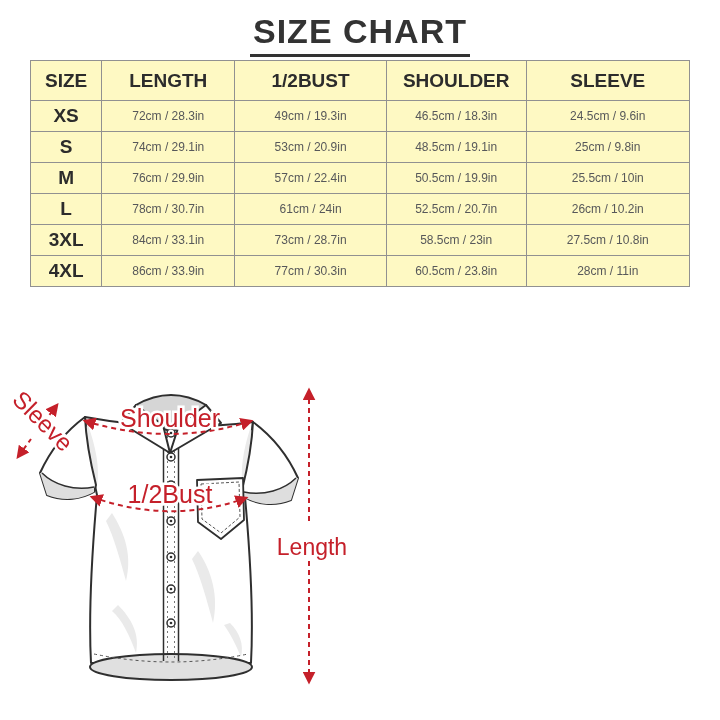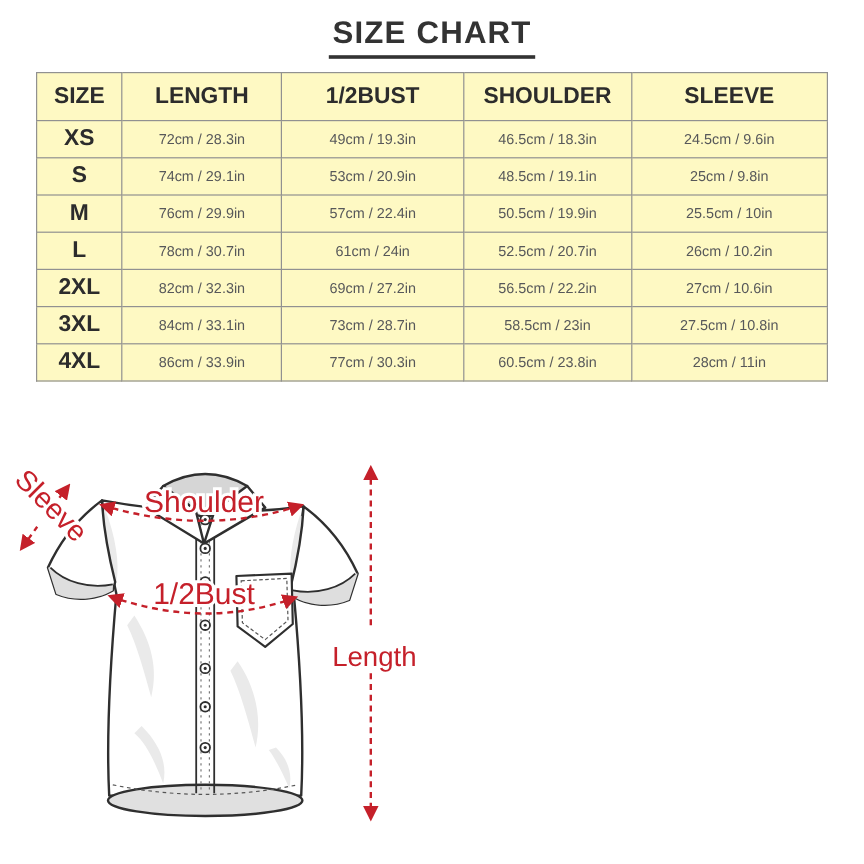--- a/index.html
+++ b/index.html
@@ -3,21 +3,21 @@
 <meta charset="utf-8">
 <style>
   html,body{margin:0;padding:0;background:#ffffff;}
   .page{
     position:relative;width:720px;height:720px;background:#ffffff;overflow:hidden;
     font-family:"Liberation Sans", sans-serif;
   }
   
   .title-wrap{position:absolute;top:12px;left:0;width:720px;text-align:center;}
   .title{
-    display:inline-block;margin:0;font-size:26px;font-weight:bold;color:#333333;
+    display:inline-block;margin:0;font-size:34px;font-weight:bold;color:#333333;
     letter-spacing:1px;border-bottom:3px solid #333333;padding:0 3px 3px 3px;
   }
   
   table.size-table{
     position:absolute;left:30px;top:60px;width:660px;border-collapse:collapse;
     table-layout:fixed;background:#fef9c3;
   }
   .size-table th,.size-table td{
     border:1px solid #919191;text-align:center;vertical-align:middle;
     padding:0;overflow:hidden;white-space:nowrap;
@@ -81,27 +81,20 @@
         <td>57cm / 22.4in</td>
         <td>50.5cm / 19.9in</td>
         <td>25.5cm / 10in</td>
       </tr>
       <tr>
         <td class="size-col">L</td>
         <td>78cm / 30.7in</td>
         <td>61cm / 24in</td>
         <td>52.5cm / 20.7in</td>
         <td>26cm / 10.2in</td>
-      </tr>
-      <tr>
-        <td class="size-col">2XL</td>
-        <td>82cm / 32.3in</td>
-        <td>69cm / 27.2in</td>
-        <td>56.5cm / 22.2in</td>
-        <td>27cm / 10.6in</td>
       </tr>
       <tr>
         <td class="size-col">3XL</td>
         <td>84cm / 33.1in</td>
         <td>73cm / 28.7in</td>
         <td>58.5cm / 23in</td>
         <td>27.5cm / 10.8in</td>
       </tr>
       <tr>
         <td class="size-col">4XL</td>

